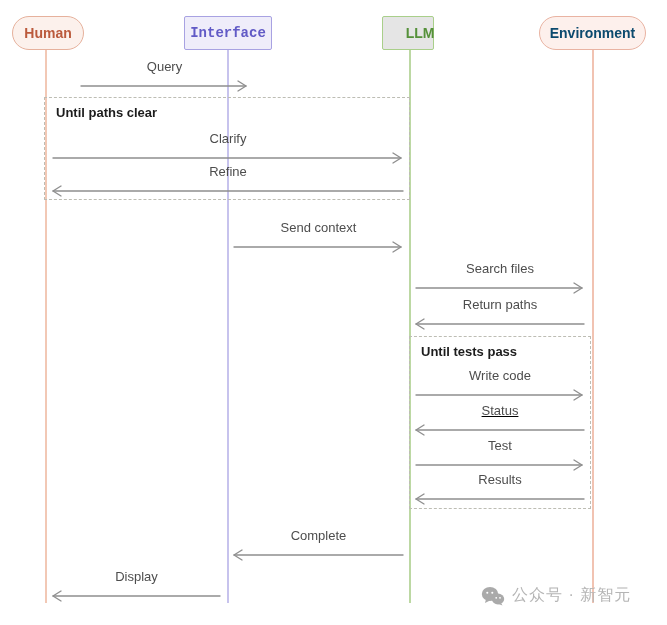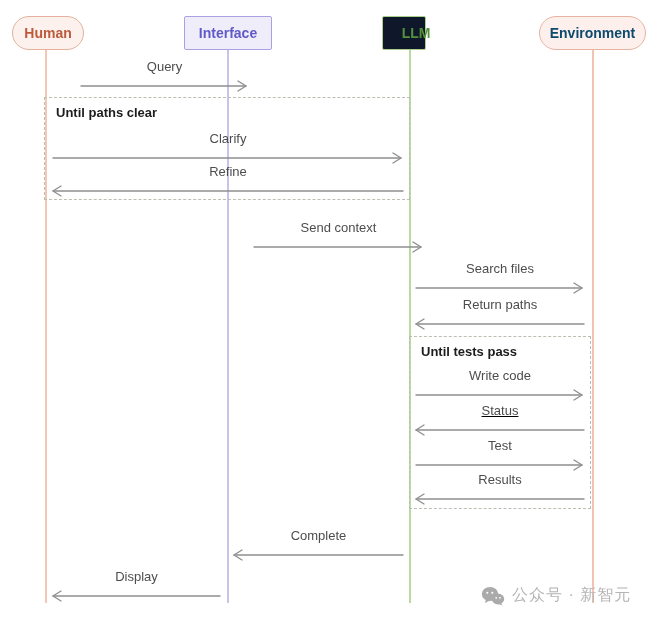--- a/index.html
+++ b/index.html
@@ -55,24 +55,24 @@
 <div id="canvas">
 
   <div class="lifeline" style="left: 45px; background-color: rgb(242, 200, 181);"></div>
   <div class="lifeline" style="left: 227px; background-color: rgb(199, 195, 237);"></div>
   <div class="lifeline" style="left: 409px; background-color: rgb(188, 216, 163);"></div>
   <div class="lifeline" style="left: 592px; background-color: rgb(241, 195, 178);"></div>
 
   <div class="actor stadium" style="left: 12px; top: 16px; width: 72px; background-color: rgb(252, 241, 236); border-color: rgb(230, 177, 156); color: rgb(187, 90, 60);">
     <span>Human</span>
   </div>
-  <div class="actor rect" style="left: 184px; top: 16px; width: 88px; background-color: rgb(239, 237, 250); border-color: rgb(168, 162, 226); color: rgb(97, 90, 198);">
+  <div class="actor rect" style="left: 184px; top: 16px; width: 88px; background-color: rgb(239, 237, 250); border-color: rgb(168, 162, 226); color: rgb(97, 90, 198); font-family: Liberation Mono, monospace;">
     <span>Interface</span>
   </div>
-  <div class="actor rect" style="left: 382px; top: 16px; width: 44px; background-color: #0f172a; border-color: rgb(169, 207, 138); color: rgb(85, 145, 58); padding-left: 24px;">
+  <div class="actor rect" style="left: 382px; top: 16px; width: 52px; background-color: #e5e5e5; border-color: rgb(169, 207, 138); color: rgb(85, 145, 58); padding-left: 24px;">
     <span>LLM</span>
   </div>
   <div class="actor stadium" style="left: 539px; top: 16px; width: 107px; background-color: rgb(253, 240, 236); border-color: rgb(233, 179, 162); color: #0c4a6e;">
     <span>Environment</span>
   </div>
 
   <div class="loop-box" style="left:44px;top:97px;width:366px;height:103px;">
     <div class="loop-label">Until paths clear</div>
   </div>
 
@@ -97,21 +97,21 @@
   </div>
 
   <div class="msg" style="left:46px;top:163px;width:364px;">
     <div class="msg-label">Refine</div>
     <svg width="352" height="14">
       <polyline points="9,2 1,7 9,12"></polyline>
         <line x1="1" y1="7" x2="351" y2="7"></line>
     </svg>
   </div>
 
-  <div class="msg" style="left:227px;top:219px;width:183px;padding-left:20px;">
+  <div class="msg" style="left:227px;top:219px;width:183px;">
     <div class="msg-label">Send context</div>
     <svg width="171" height="14">
       <line x1="1" y1="7" x2="168" y2="7"></line>
         <polyline points="160,2 168,7 160,12"></polyline>
     </svg>
   </div>
 
   <div class="msg" style="left:409px;top:260px;width:182px;">
     <div class="msg-label">Search files</div>
     <svg width="170" height="14">

